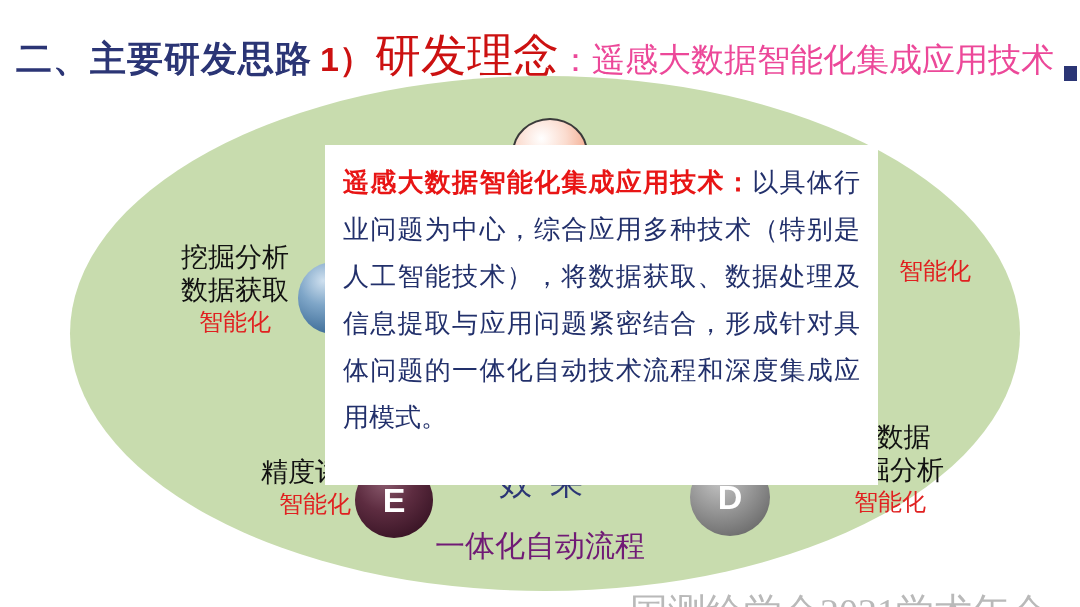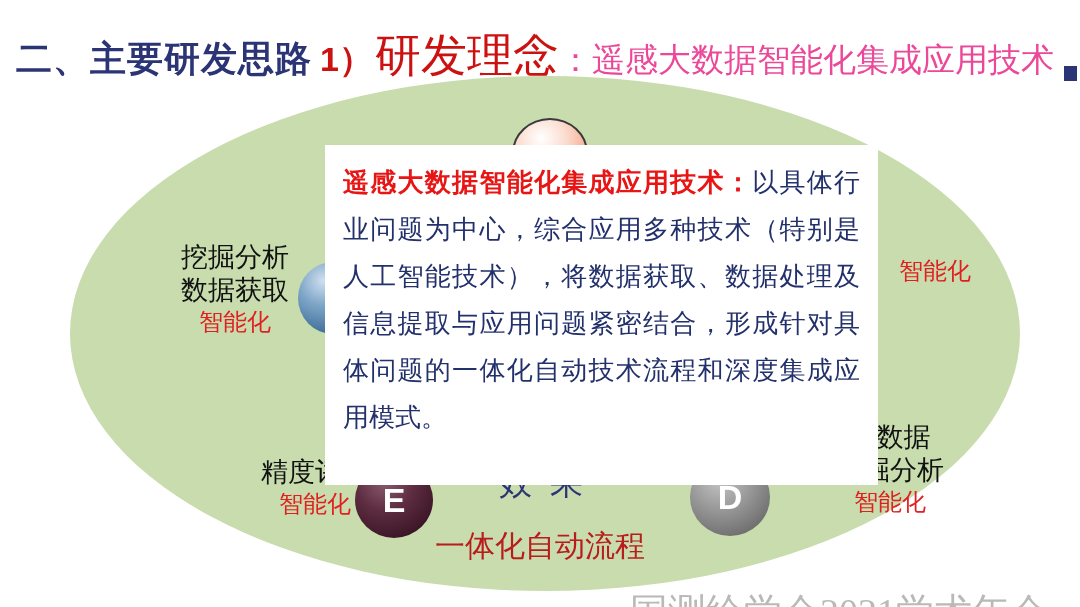--- a/index.html
+++ b/index.html
@@ -108,21 +108,21 @@
   #label-left      { left: 120px; top: 175px; width: 230px; }
   #label-right     { left: 820px; top: 190px; width: 230px; }
   #label-bottomleft{ left: 200px; top: 390px; width: 230px; }
   #label-bottomright{left: 775px; top: 355px; width: 230px; }
 
   #label-flow {
     position: absolute;
     left: 390px; top: 460px;
     width: 300px;
     text-align: center;
-    color: #b91c1c;
+    color: #701a75;
     font-size: 30px;
     font-family: "Liberation Serif", "DejaVu Serif", serif;
     white-space: nowrap;
   }
 
   #label-effect {
     position: absolute;
     left: 440px; top: 395px;
     width: 220px;
     text-align: center;

